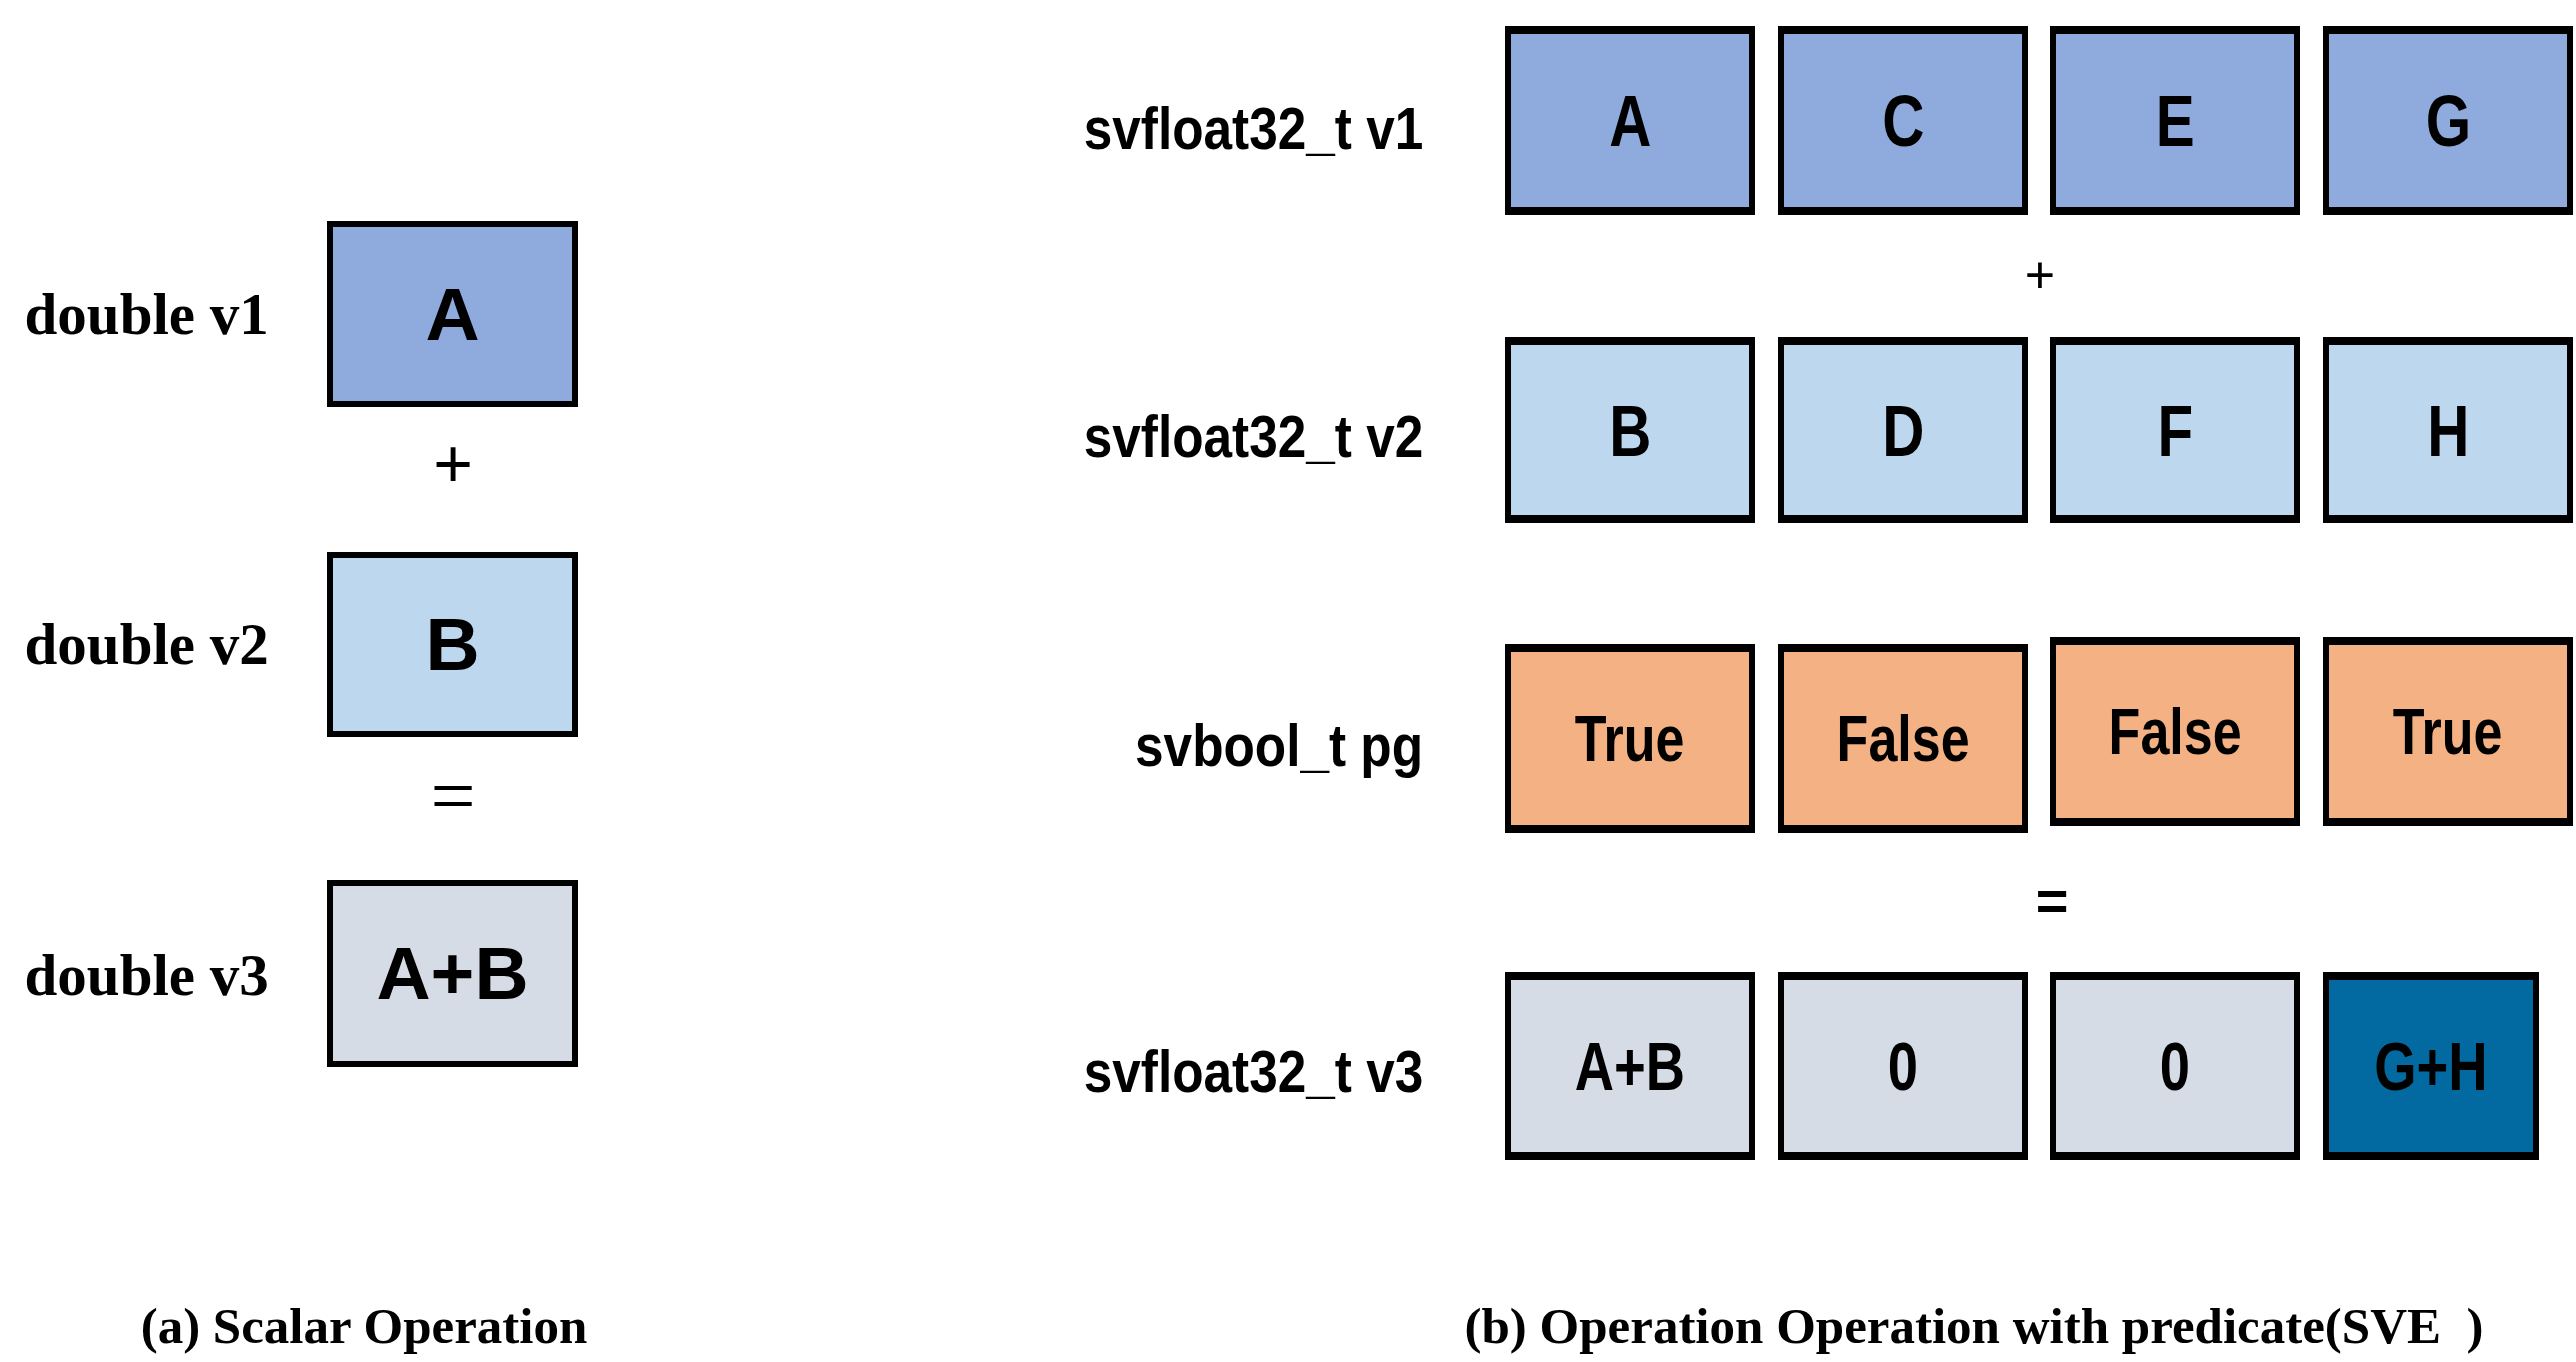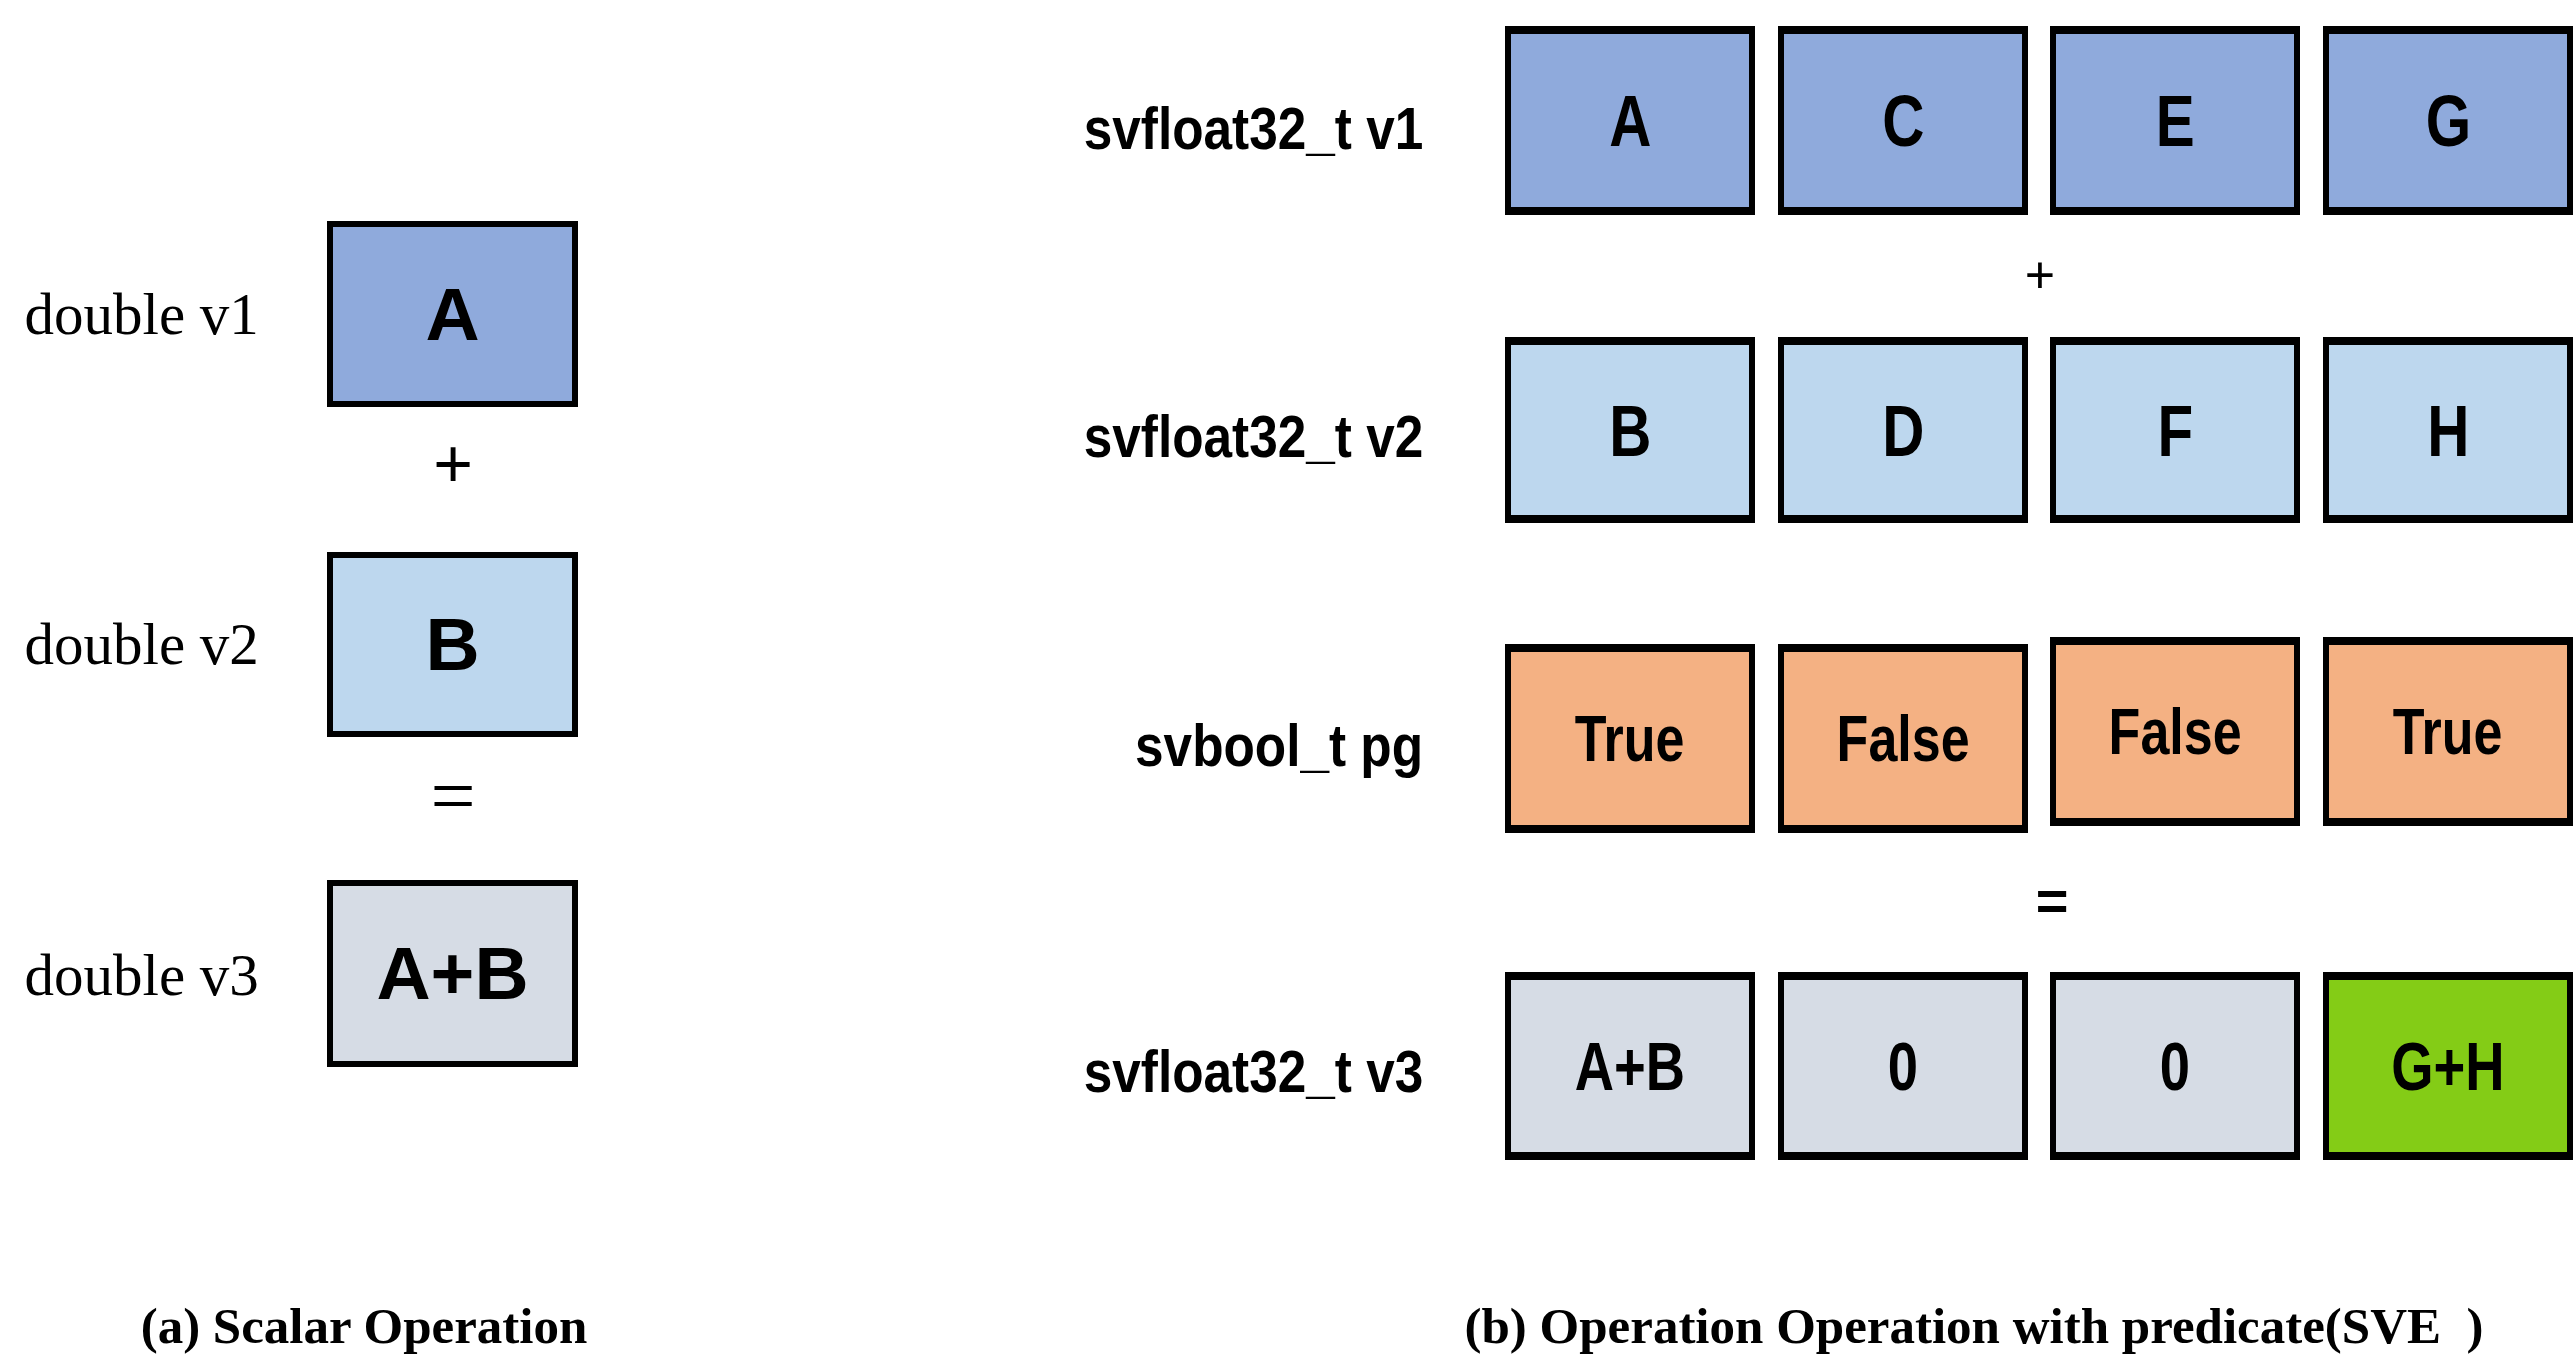--- a/index.html
+++ b/index.html
@@ -25,21 +25,21 @@
     white-space:nowrap;
   }
   .left-cell{font-size:75px;}
   .right-cell{font-size:73px;transform:scaleX(.8);}
   .pred-cell{font-size:65px;transform:scaleX(.8);}
   .res-cell{font-size:68px;transform:scaleX(.8);}
   
   .slabel{
     position:absolute;
     font-family:"Liberation Serif",serif;
-    font-weight:400;
+    font-weight:700;
     font-size:59px;
     line-height:1;
     white-space:nowrap;
     transform:translateY(-50%);
     color:#000000;
   }
   .vlabel{
     position:absolute;
     right:1153px;
     font-weight:700;
@@ -160,21 +160,21 @@
 
     <div class="box vecbox" style="left: 1505px; top: 972px; width: 250px; height: 188px; background: rgb(214, 220, 229);">
       <span class="cell-text res-cell">A+B</span>
     </div>
     <div class="box vecbox" style="left: 1778px; top: 972px; width: 250px; height: 188px; background: rgb(214, 220, 229);">
       <span class="cell-text res-cell">0</span>
     </div>
     <div class="box vecbox" style="left: 2050px; top: 972px; width: 250px; height: 188px; background: rgb(214, 220, 229);">
       <span class="cell-text res-cell">0</span>
     </div>
-    <div class="box vecbox" style="left: 2323px; top: 972px; width: 250px; height: 188px; background: #84cc16;">
+    <div class="box vecbox" style="left: 2323px; top: 972px; width: 216px; height: 188px; background: #0369a1;">
       <span class="cell-text res-cell">G+H</span>
     </div>
 
     <div class="caption" style="left:1974px;top:1301px">(b) Operation Operation with predicate(SVE  )</div>
   </div>
 
 </div>
 
 
 </body></html>

